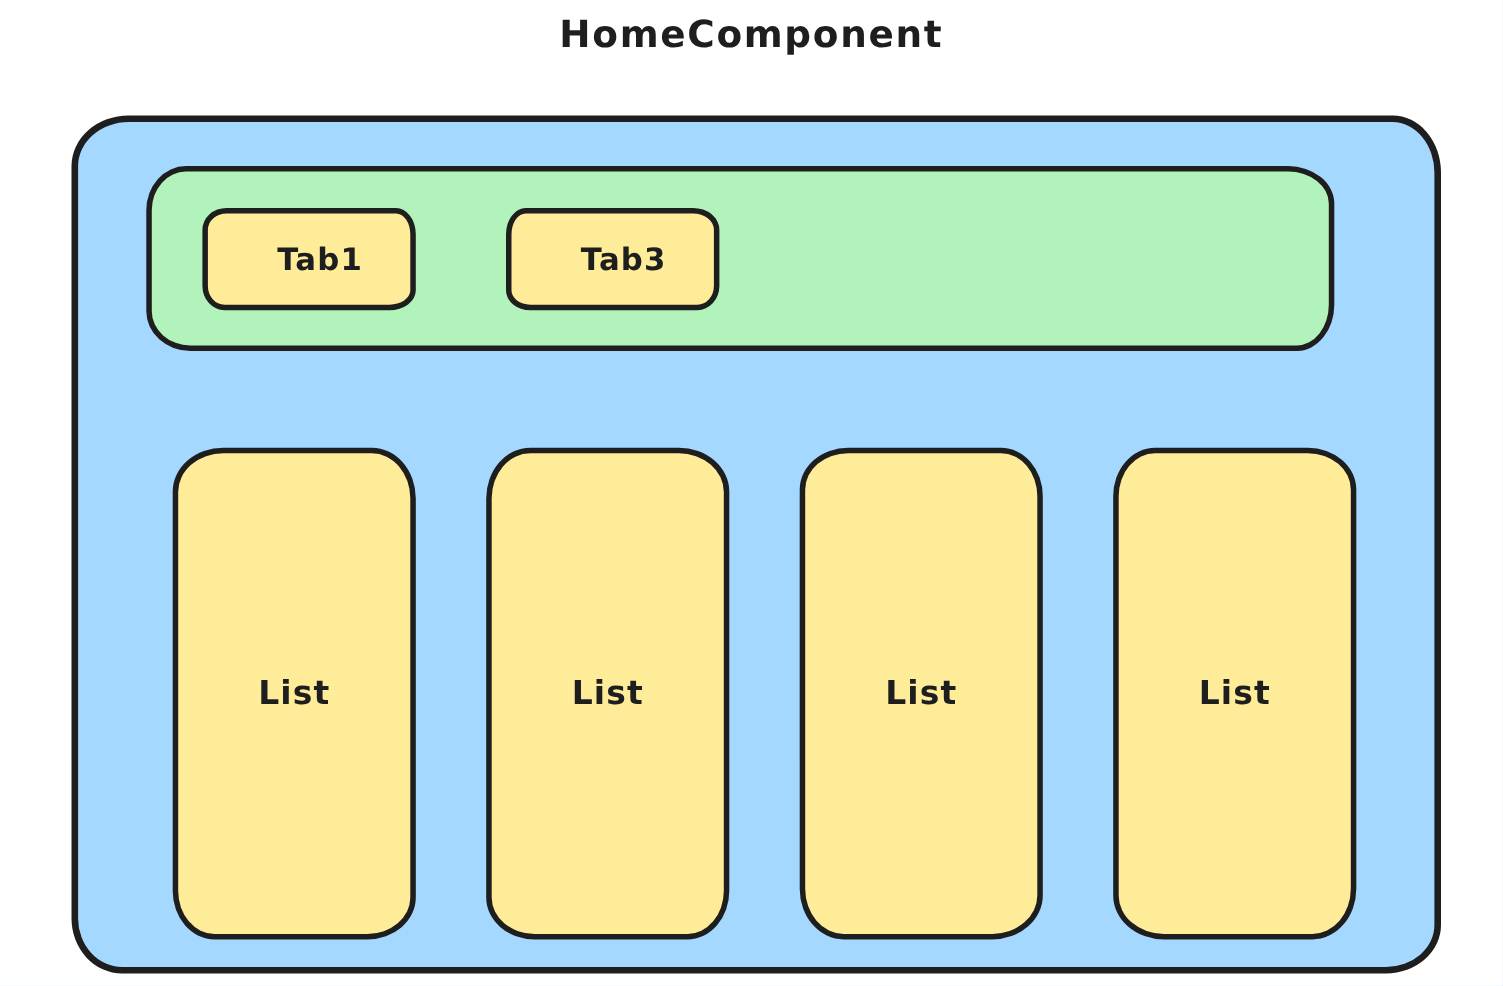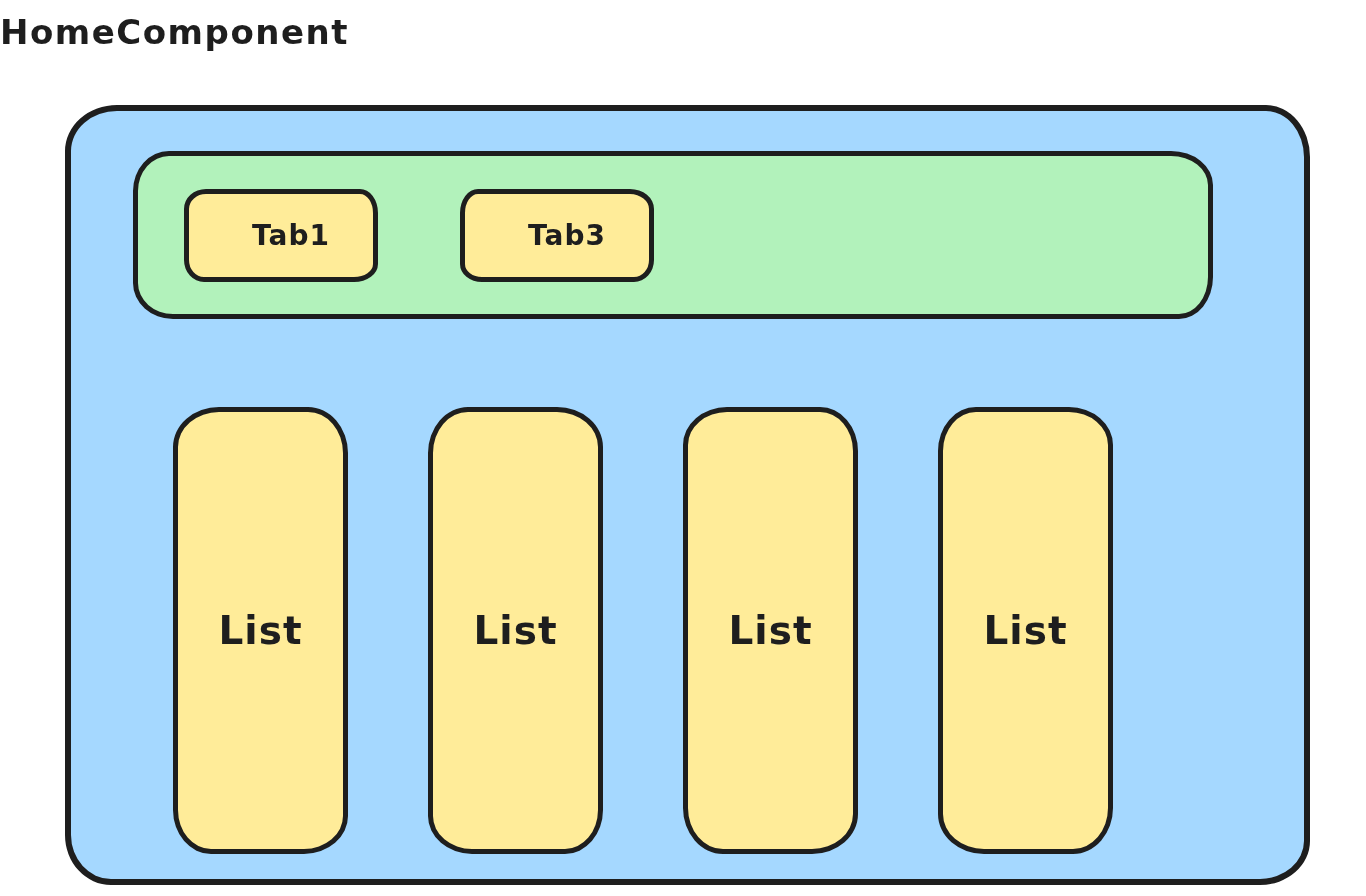--- a/index.html
+++ b/index.html
@@ -13,21 +13,21 @@
     width: 1366px;
     height: 896px;
     background: var(--canvas-bg, #ffffff);
     overflow: hidden;
   }
   .diagram-title {
     position: absolute;
     top: 12px;
     left: 0;
     width: 100%;
-    text-align: left;
+    text-align: center;
     font-size: 34px;
     font-weight: 700;
     letter-spacing: 1.5px;
     color: var(--stroke, #1e1e1e);
   }
   
   .home-container {
     position: absolute;
     left: 65px;
     top: 105px;
@@ -77,34 +77,33 @@
   
   .lists-row {
     position: absolute;
     left: 86px;
     top: 296px;
     width: 1073px;
     display: flex;
     gap: 64px;
   }
   .list-col {
-    width: 175px;
+    width: 221px;
     height: 447px;
     box-sizing: border-box;
     background: var(--box-fill, #ffec99);
     border: 5px solid var(--stroke, #1e1e1e);
     display: flex;
     align-items: center;
     justify-content: center;
-    font-size: 39px;
+    font-size: 30px;
     font-weight: 600;
     letter-spacing: 1px;
     color: var(--stroke, #1e1e1e);
     flex: 0 0 auto;
-    margin-left: 16px;
   }
   .list-col:nth-child(1) { border-radius: 46px 40px 44px 38px / 40px 46px 38px 44px; }
   .list-col:nth-child(2) { border-radius: 40px 46px 38px 44px / 46px 40px 44px 38px; }
   .list-col:nth-child(3) { border-radius: 44px 38px 46px 40px / 38px 44px 40px 46px; }
   .list-col:nth-child(4) { border-radius: 38px 44px 40px 46px / 44px 38px 46px 40px; }
 </style>
 </head>
 <body>
 
 <div class="canvas">

